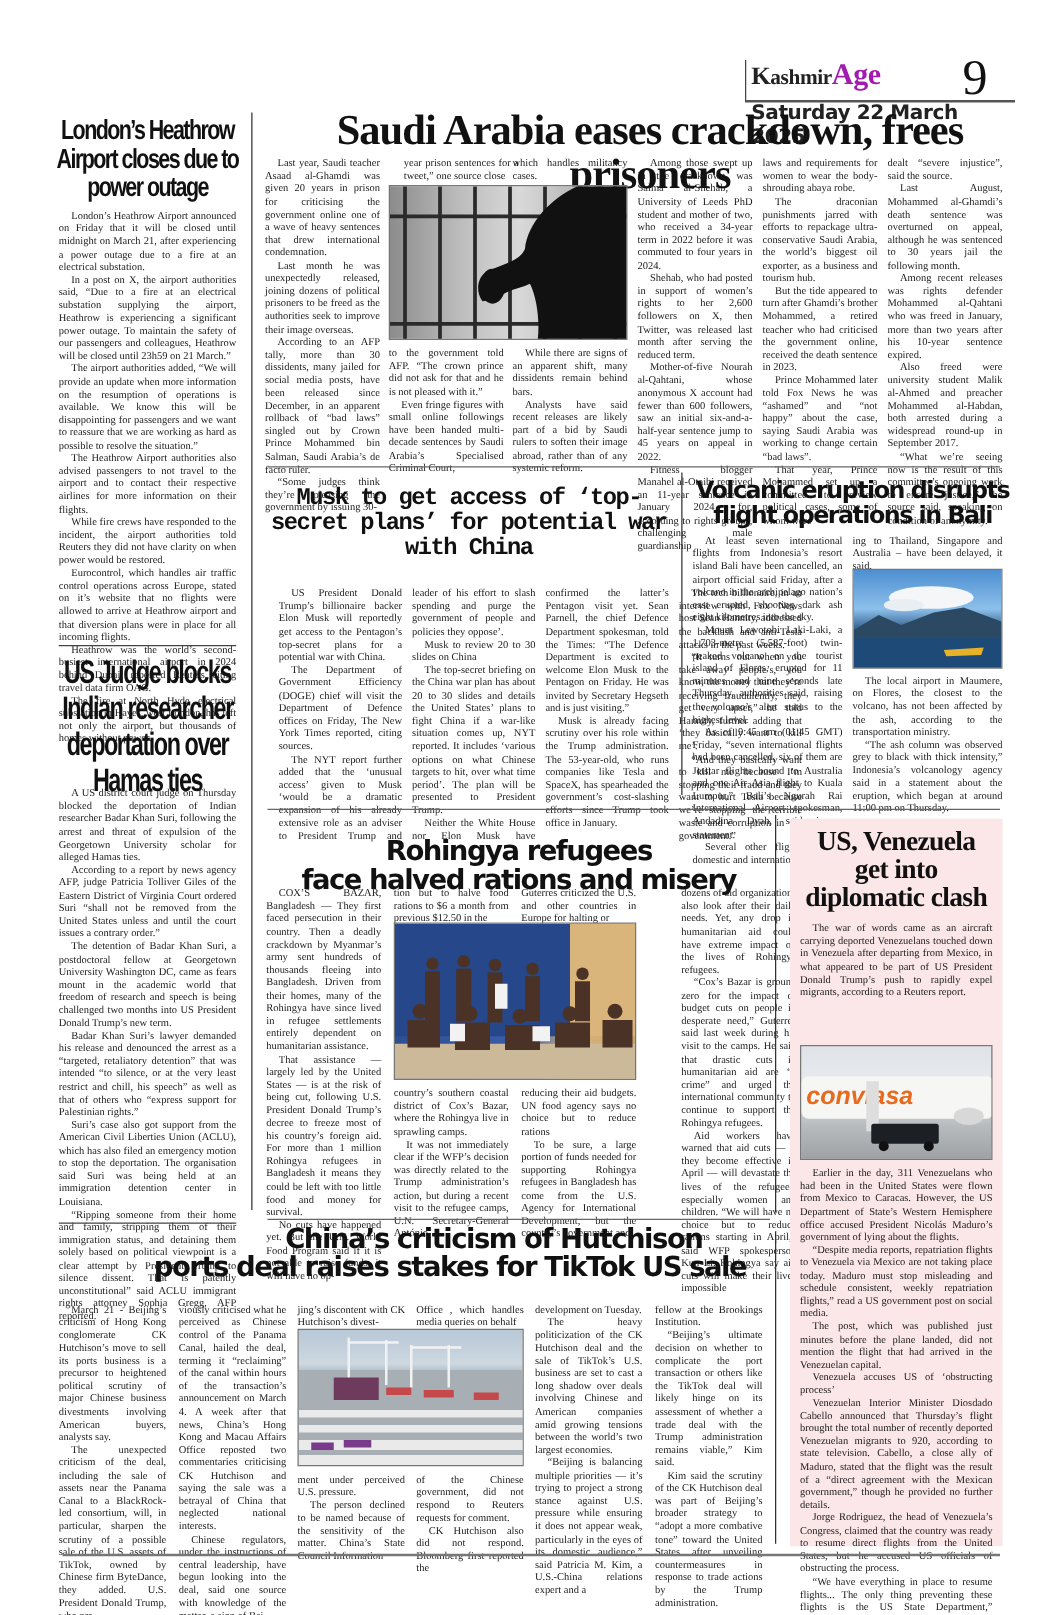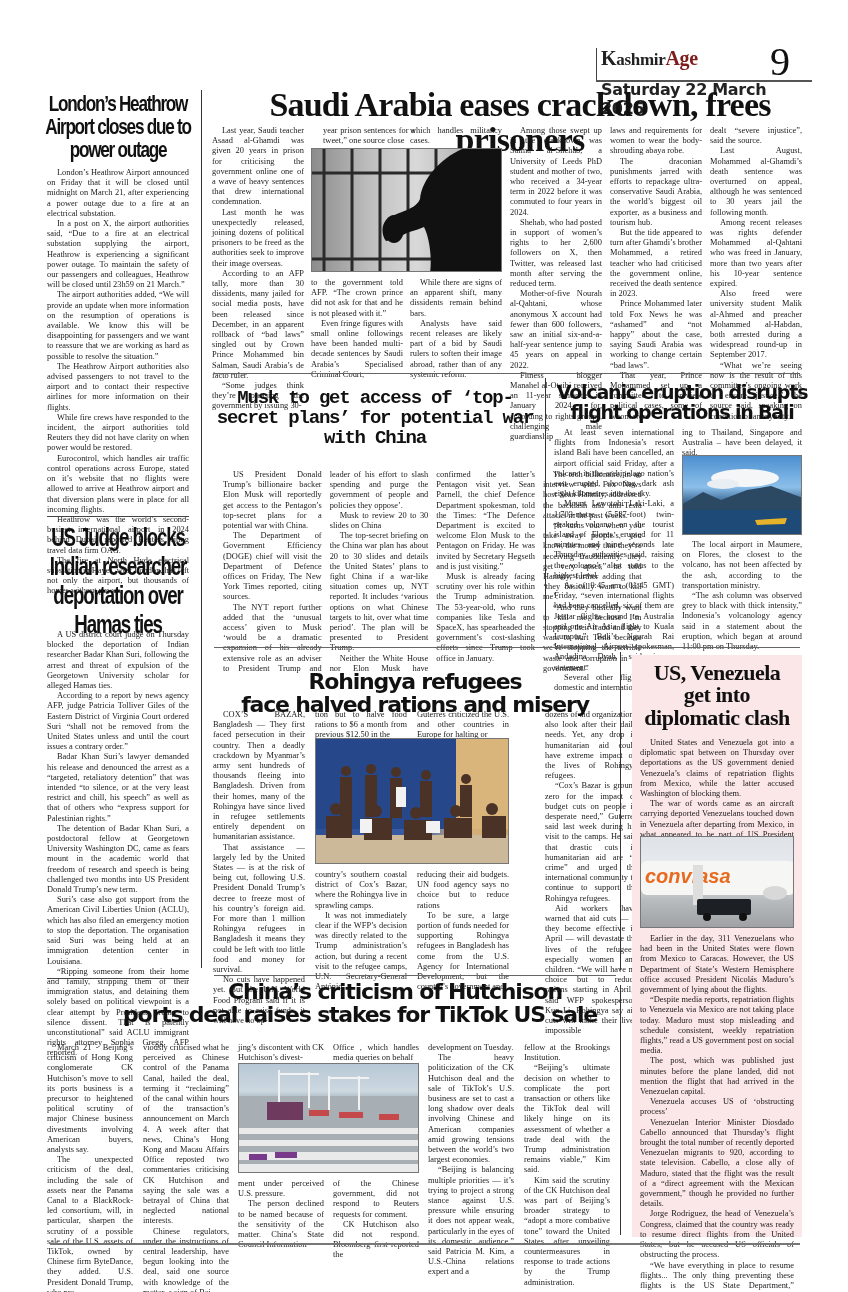--- a/index.html
+++ b/index.html
@@ -2,21 +2,21 @@
 <html><head>
 <meta charset="utf-8">
 <style>
 *{box-sizing:border-box;margin:0;padding:0}
 html,body{width:848px;height:1292px;background:#fff;overflow:hidden}
 body{position:relative;font-family:"Liberation Serif","DejaVu Serif",serif;color:#111}
 .abs{position:absolute}
 .mast{left:596px;top:48px;width:206px;height:32px;border-left:1px solid #444}
 .mast .brand{position:absolute;left:4px;top:-1px;font-family:"Liberation Serif",serif;font-size:17px;font-weight:bold;color:#222;letter-spacing:-0.3px}
 .mast .brand .k{font-size:20px}
-.mast .brand .age{color:#7f1d1d;font-size:20px}
+.mast .brand .age{color:#a21caf;font-size:24px}
 .mast .date{position:absolute;left:4px;top:32px;font-family:"DejaVu Sans",sans-serif;font-size:16px;font-weight:bold;color:#222;letter-spacing:-0.3px}
 .pageno{left:770px;top:42px;font-size:40px;font-family:"Liberation Serif",serif;color:#111;line-height:1}
 .mastrule{left:596px;top:80px;width:216px;height:2px;background:#555}
 .vrule{width:1px;background:#333}
 .hrule{height:2px;background:#666}
 .cond{font-family:"Liberation Sans",sans-serif;font-weight:bold;letter-spacing:-1.6px;transform-origin:center top;line-height:1.05;text-align:center}
 .sansb{font-family:"DejaVu Sans",sans-serif;font-weight:bold;letter-spacing:-1.2px;text-align:center;line-height:1.05}
 .serifb{font-family:"Liberation Serif",serif;font-weight:bold;text-align:center;line-height:1.02;letter-spacing:-0.5px}
 .txt{font-size:8.4px;line-height:10.2px;text-align:justify;hyphens:auto;font-family:"Liberation Serif",serif;color:#1a1a1a}
 .txt p{text-indent:10px}
@@ -44,22 +44,22 @@
   <p>Eurocontrol, which handles air traffic control operations across Europe, stated on it’s website that no flights were allowed to arrive at Heathrow airport and that diversion plans were in place for all incoming flights.</p>
   <p>Heathrow was the world’s second-busiest international airport in 2024 behind Dubai, reported Reuters citing travel data firm OAG.</p>
   <p>The fire at North Hyde electrical substation in Hayes, west London, has left not only the airport, but thousands of homes without power.</p>
 </div>
 <div class="abs hrule" style="left:47px;top:516px;width:142px;height:1px;background:#444"></div>
 
 <div class="abs cond" style="left:10px;top:523px;width:216px;font-size:26px;line-height:1.12;transform:scaleX(0.72);transform-origin:center top;">US Judge blocks Indian researcher deportation over Hamas ties</div>
 <div class="abs txt" style="left:47px;top:630px;width:142px;">
   <p>A US district court judge on Thursday blocked the deportation of Indian researcher Badar Khan Suri, following the arrest and threat of expulsion of the Georgetown University scholar for alleged Hamas ties.</p>
   <p>According to a report by news agency AFP, judge Patricia Tolliver Giles of the Eastern District of Virginia Court ordered Suri “shall not be removed from the United States unless and until the court issues a contrary order.”</p>
+  <p>The detention of Badar Khan Suri, a postdoctoral fellow at Georgetown University Washington DC, came as fears mount in the academic world that freedom of research and speech is being challenged two months into US President Donald Trump’s new term.</p>
   <p>Badar Khan Suri’s lawyer demanded his release and denounced the arrest as a “targeted, retaliatory detention” that was intended “to silence, or at the very least restrict and chill, his speech” as well as that of others who “express support for Palestinian rights.”</p>
-  <p>The detention of Badar Khan Suri, a postdoctoral fellow at Georgetown University Washington DC, came as fears mount in the academic world that freedom of research and speech is being challenged two months into US President Donald Trump’s new term.</p>
   <p>Suri’s case also got support from the American Civil Liberties Union (ACLU), which has also filed an emergency motion to stop the deportation. The organisation said Suri was being held at an immigration detention center in Louisiana.</p>
   <p>“Ripping someone from their home and family, stripping them of their immigration status, and detaining them solely based on political viewpoint is a clear attempt by President Trump to silence dissent. That is patently unconstitutional” said ACLU immigrant rights attorney Sophia Gregg, AFP reported.</p>
 </div>
 <div class="abs hrule" style="left:47px;top:978px;width:142px;height:1px;background:#444"></div>
 
 <div class="abs vrule" style="left:201px;top:90px;height:878px;"></div>
 
 <div class="abs serifb" style="left:210px;top:88px;width:620px;font-size:34px;text-align:center;letter-spacing:-0.8px;">Saudi Arabia eases crackdown, frees prisoners</div>
 <div class="abs txt" style="left:212px;top:126px;width:92px;">
   <p>Last year, Saudi teacher Asaad al-Ghamdi was given 20 years in prison for criticising the government online one of a wave of heavy sentences that drew international condemnation.</p>
@@ -220,21 +220,20 @@
 <div class="abs txt" style="left:545px;top:710px;width:92px;">
   <p style="text-indent:0">dozens of aid organizations also look after their daily needs. Yet, any drop in humanitarian aid could have extreme impact on the lives of Rohingya refugees.</p>
   <p>“Cox’s Bazar is ground zero for the impact of budget cuts on people in desperate need,” Guterres said last week during his visit to the camps. He said that drastic cuts in humanitarian aid are “a crime” and urged the international community to continue to support the Rohingya refugees.</p>
   <p>Aid workers have warned that aid cuts — if they become effective in April — will devastate the lives of the refugees, especially women and children. “We will have no choice but to reduce rations starting in April,” said WFP spokesperson Kun Li. Rohingya say aid cuts will make their lives impossible</p>
 </div>
 <div class="abs vrule" style="left:620px;top:652px;height:318px;"></div>
 
 <div class="abs pinkbox" style="left:632px;top:655px;width:170px;height:582px;"></div>
 <div class="abs serifb" style="left:638px;top:662px;width:158px;font-size:22px;">US, Venezuela get into diplomatic clash</div>
 <div class="abs txt" style="left:640px;top:738px;width:154px;">
-  <p>United States and Venezuela got into a diplomatic spat between on Thursday over deportations as the US government denied Venezuela’s claims of repatriation flights from Mexico, while the latter accused Washington of blocking them.</p>
   <p>The war of words came as an aircraft carrying deported Venezuelans touched down in Venezuela after departing from Mexico, in what appeared to be part of US President Donald Trump’s push to rapidly expel migrants, according to a Reuters report.</p>
 </div>
 <div class="photo" style="left:640px;top:836px;width:154px;height:92px;background:linear-gradient(180deg,#dfe3e8 0%,#e9ecef 40%,#b9bcbf 70%,#9fa2a5 100%);">
   <svg width="154" height="92" viewBox="0 0 154 92">
     <rect x="0" y="24" width="154" height="34" rx="6" fill="#f6f6f4"></rect>
     <text x="4" y="46" font-family="Liberation Sans, sans-serif" font-weight="bold" font-style="italic" font-size="20" fill="#e86a1e">conviasa</text>
     <rect x="52" y="28" width="10" height="40" fill="#dedede"></rect>
     <rect x="56" y="62" width="54" height="16" rx="2" fill="#1c1f24"></rect>
     <circle cx="66" cy="80" r="4" fill="#111"></circle>
       <circle cx="102" cy="80" r="4" fill="#111"></circle>

